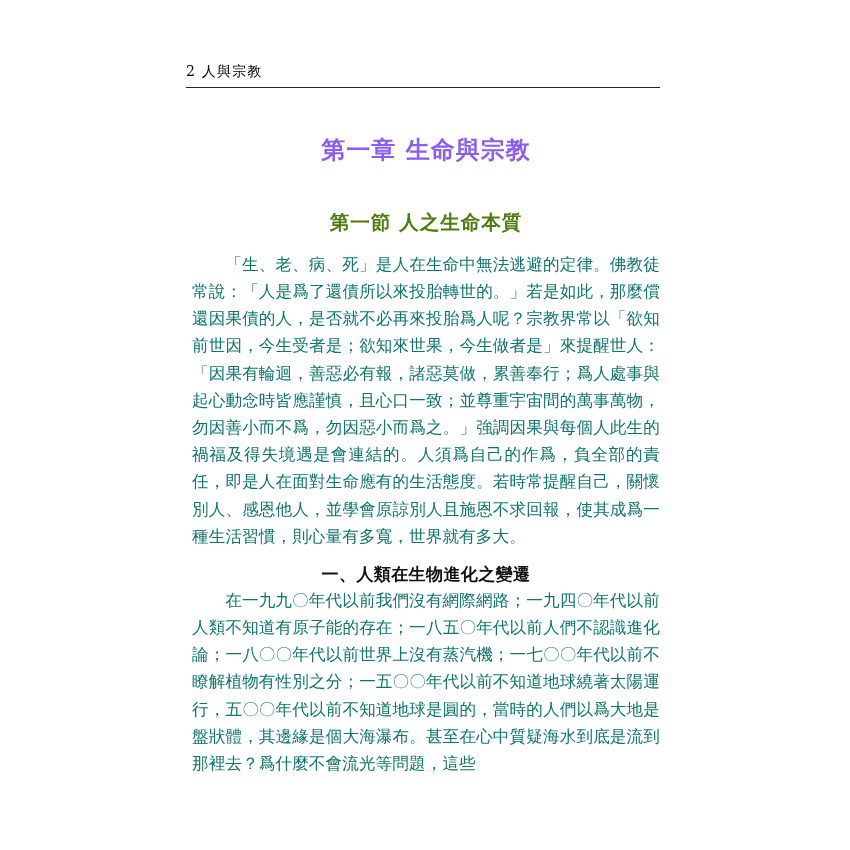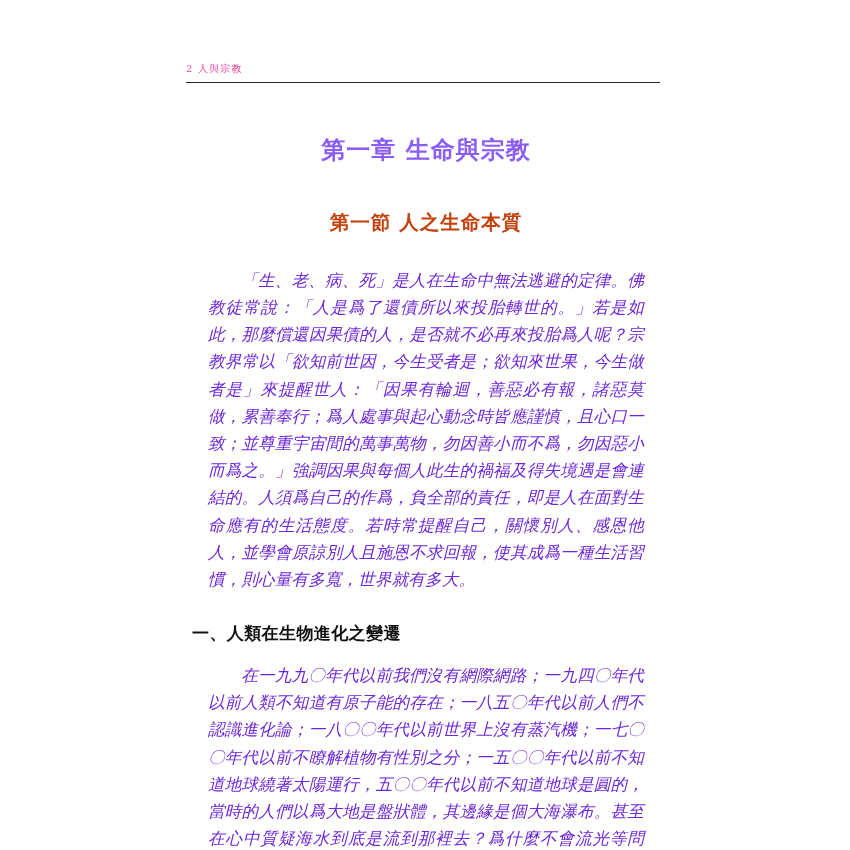--- a/index.html
+++ b/index.html
@@ -25,23 +25,23 @@
 
   
   .runhead {
     position: absolute;
     left: 186px;
     top: 63px;
     width: 474px;
   }
   .runhead-text {
     font-family: "DejaVu Serif", "Liberation Serif", serif;
-    font-size: 10px;
+    font-size: 14px;
     letter-spacing: 1.2px;
-    color: #ec4899;
+    color: #000000;
     white-space: nowrap;
     line-height: 1.2;
   }
   .runhead-rule {
     margin-top: 7px;
     height: 0;
     border-top: 1.6px solid #262626;
     width: 474px;
   }
 
@@ -63,51 +63,50 @@
     padding-top: 14px;
     line-height: 1.35;
     font-family: "DejaVu Serif", "Liberation Serif", serif;
   }
 
   .section-title {
     text-align: center;
     font-size: 19.5px;
     font-weight: bold;
     letter-spacing: 1px;
-    color: #c2410c;
+    color: #4d7c0f;
     margin: 0;
     padding-top: 44px;
     line-height: 1.35;
     font-family: "DejaVu Serif", "Liberation Serif", serif;
   }
 
   .subsection-title {
     font-size: 17px;
     font-weight: bold;
     letter-spacing: 0.4px;
     color: #111111;
     margin: 0;
     padding-top: 13px;
     line-height: 1.4;
-    text-align: left;
+    text-align: center;
     font-family: "DejaVu Serif", "Liberation Serif", serif;
   }
 
   p.body-text {
     font-size: 16.6px;
     line-height: 27.2px;
     letter-spacing: 0.1px;
-    margin: 16px;
+    margin: 0;
     text-align: justify;
     text-justify: inter-ideograph;
     text-indent: 2em;
-    color: #6d28d9;
+    color: #0f766e;
     word-break: break-all;
     font-family: "DejaVu Serif", "Liberation Serif", serif;
-    font-style: italic;
   }
   p.body-text.first-after-head {
     padding-top: 14px;
   }
   p.body-text + p.body-text {
     padding-top: 0;
   }
 </style>
 </head>
 <body>

